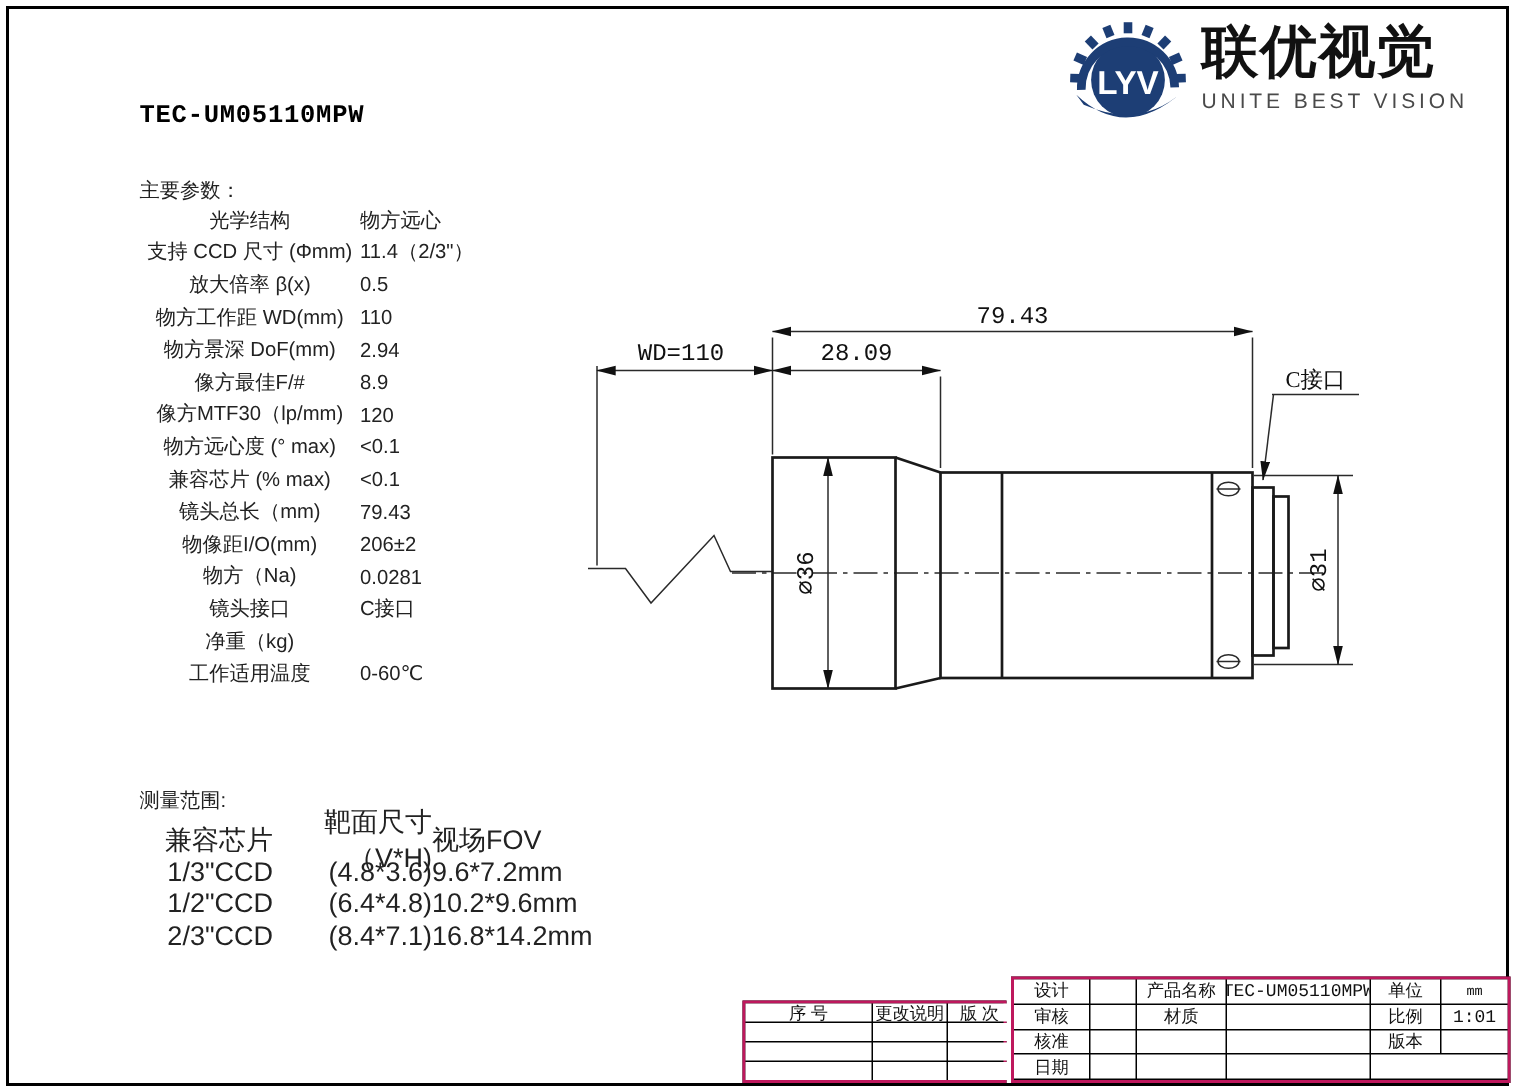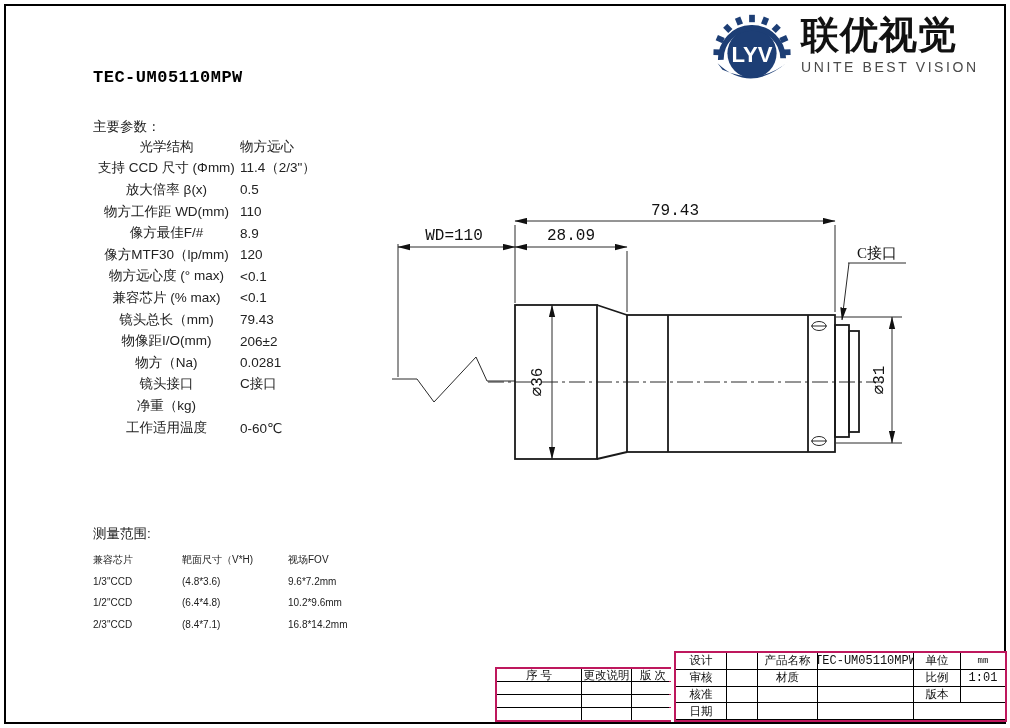--- a/index.html
+++ b/index.html
@@ -24,21 +24,21 @@
   
   .params-heading { position:absolute; left:93px; top:118px; font-size:13.5px; color:#222; }
   .params { position:absolute; left:93px; top:136px; width:300px; }
   .prow { display:flex; height:21.6px; align-items:center; font-size:13.5px; color:#222; }
   .plabel { width:147px; flex:0 0 auto; white-space:nowrap;text-align:center; }
   .pvalue { white-space:nowrap; }
 
   
   .meas-heading { position:absolute; left:93px; top:525px; font-size:13.5px; color:#222; }
   .meas { position:absolute; left:93px; top:549px; width:330px; }
-  .mrow { display:flex; height:21.5px; align-items:center; font-size:10px; color:#222; }
+  .mrow { display:flex; height:21.5px; align-items:center; font-size:18px; color:#222;text-align:right; }
   .mc1 { width:89px; flex:0 0 auto; }
   .mc2 { width:106px; flex:0 0 auto; }
 
   
   .drawing { position:absolute; left:390px; top:193px; width:520px; height:285px; }
   .drawing svg { width:100%; height:100%; display:block; }
   .outline { fill:none; stroke:#1a1a1a; stroke-width:1.8; }
   .thin    { fill:none; stroke:#2a2a2a; stroke-width:1; }
   .dimtxt  { font-family:"Liberation Mono","DejaVu Sans Mono",monospace; font-size:16px; fill:#111; }
   .cjktxt  { font-family:"Liberation Serif","DejaVu Serif",serif; font-size:15px; fill:#111; }
@@ -101,20 +101,24 @@
       </div>
     <div class="prow">
         <span class="plabel">放大倍率 β(x)</span>
         <span class="pvalue">0.5</span>
       </div>
     <div class="prow">
         <span class="plabel">物方工作距 WD(mm)</span>
         <span class="pvalue">110</span>
       </div>
     <div class="prow">
+        <span class="plabel">物方景深 DoF(mm)</span>
+        <span class="pvalue">2.94</span>
+      </div>
+    <div class="prow">
         <span class="plabel">像方最佳F/#</span>
         <span class="pvalue">8.9</span>
       </div>
     <div class="prow">
         <span class="plabel">像方MTF30（lp/mm)</span>
         <span class="pvalue">120</span>
       </div>
     <div class="prow">
         <span class="plabel">物方远心度 (° max)</span>
         <span class="pvalue">&lt;0.1</span>

